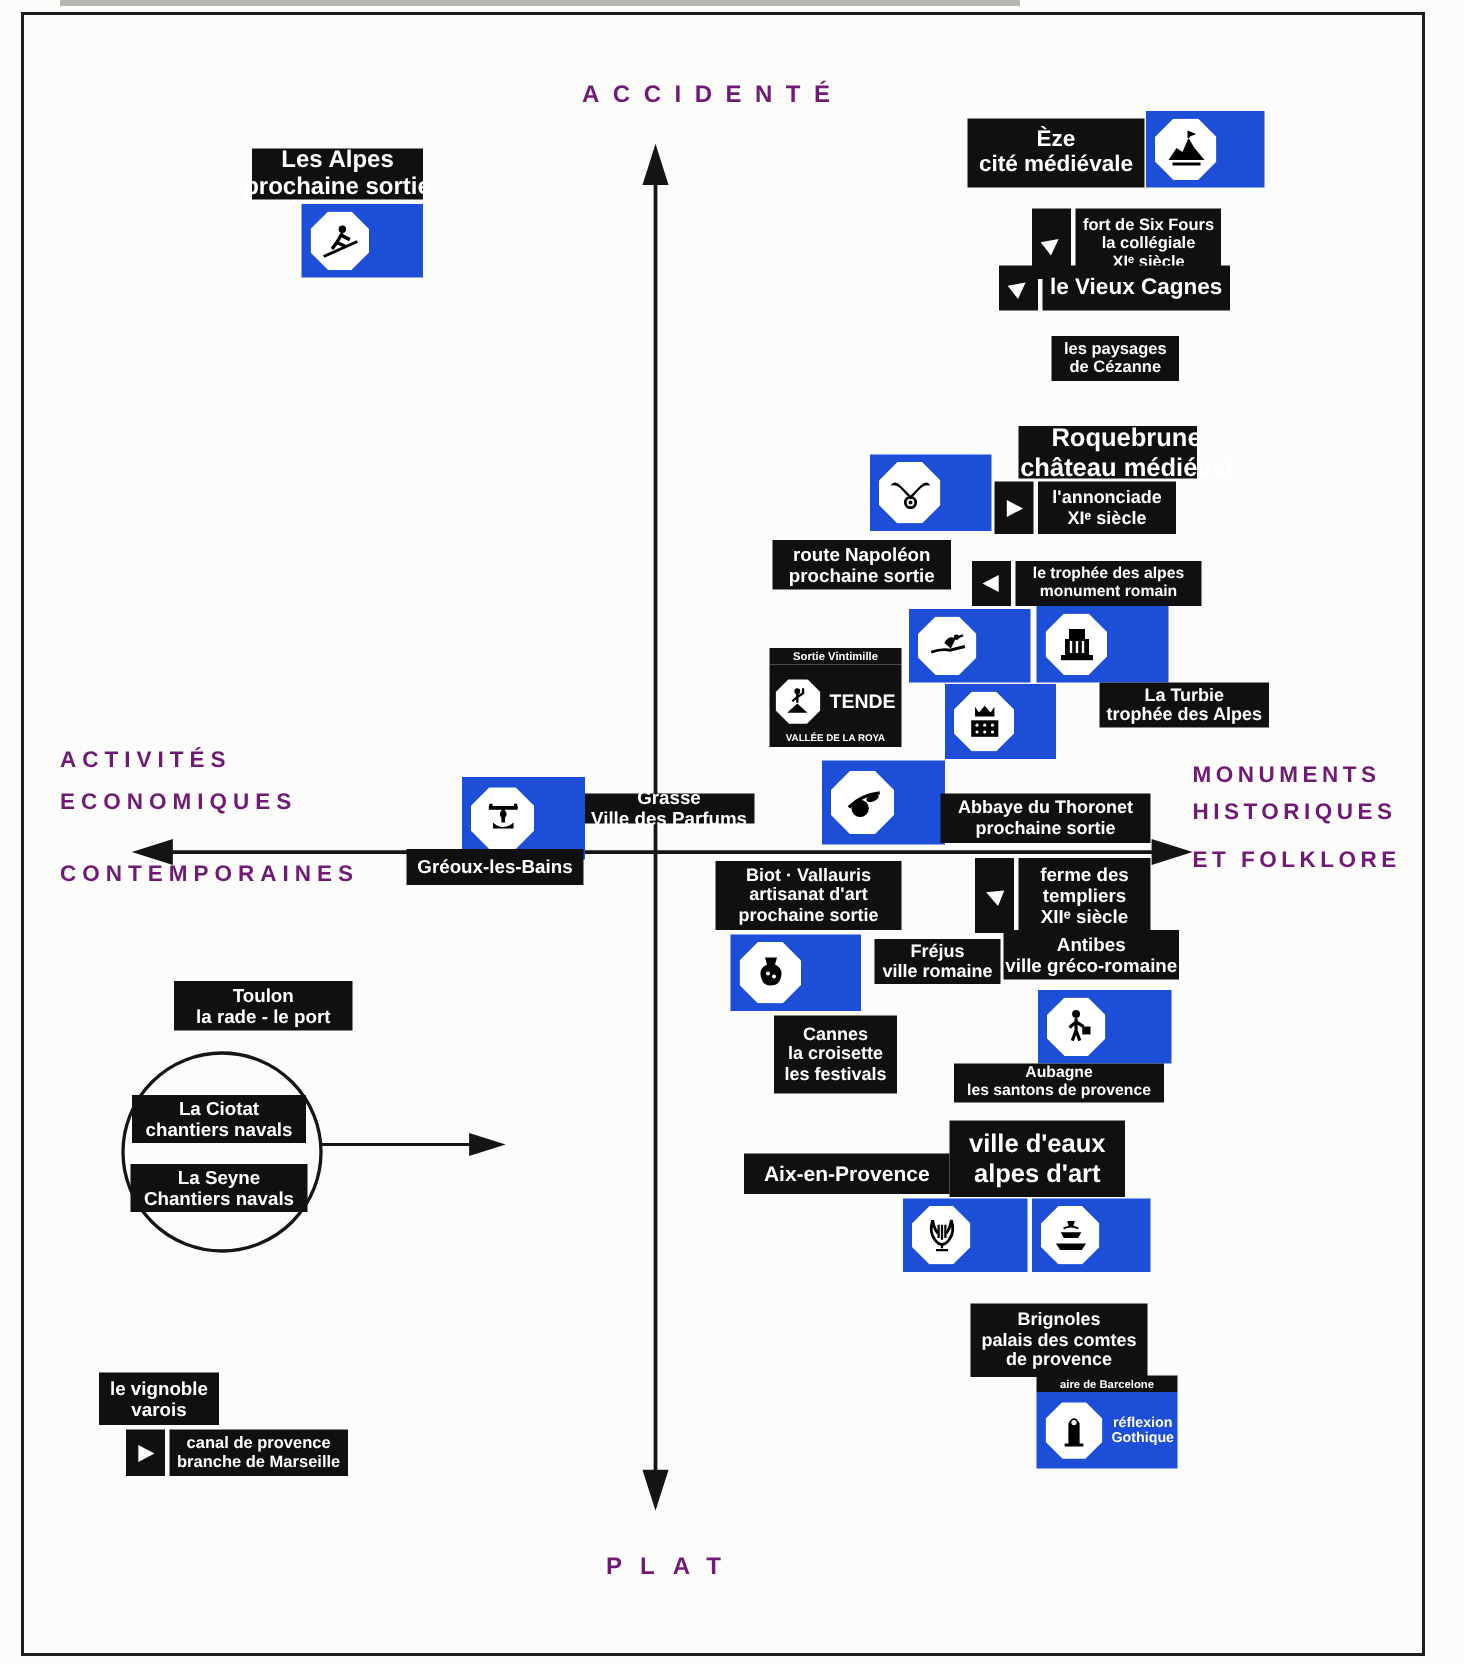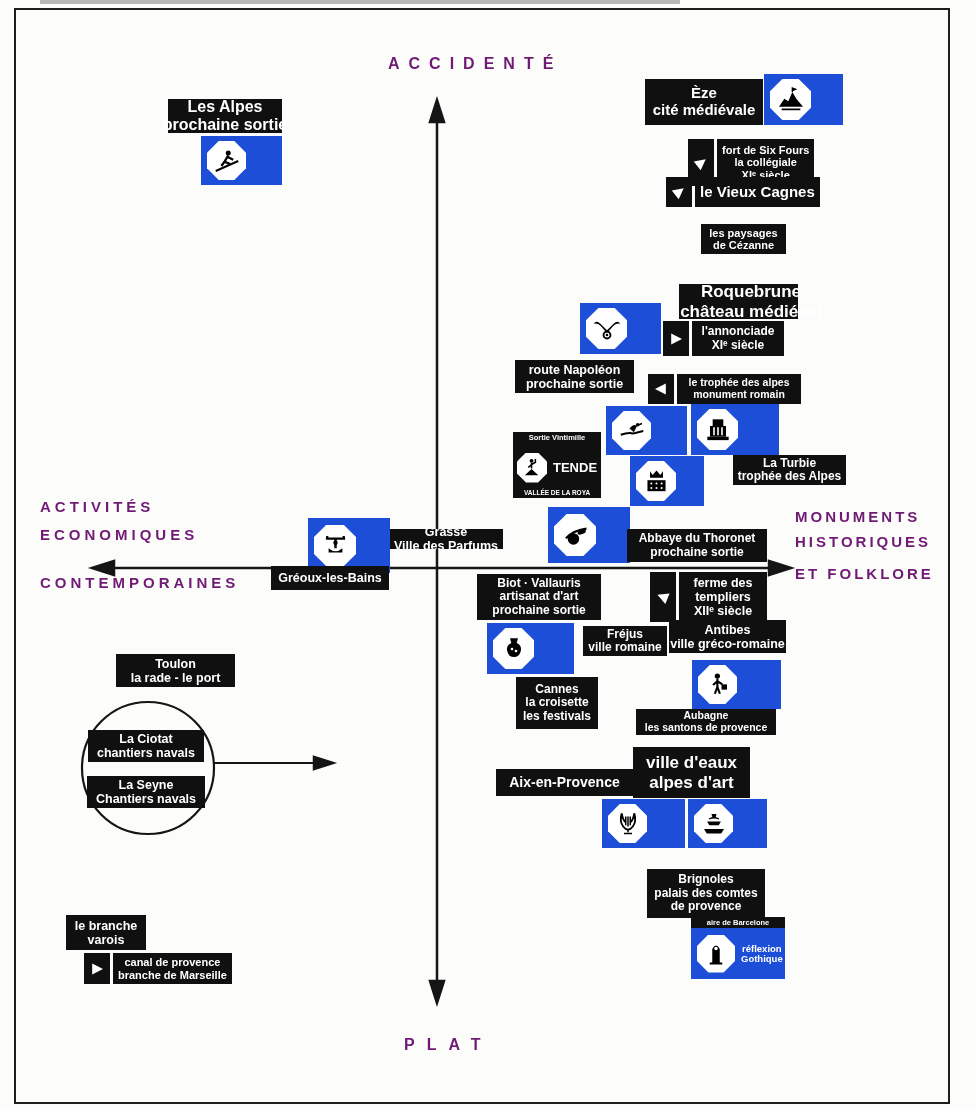--- a/index.html
+++ b/index.html
@@ -460,21 +460,21 @@
               <circle cx="12" cy="7.5" r="1.4" fill="#fff"></circle>
               <path d="M7 19.5 H17" stroke="#000" stroke-width="1.6"></path>
             </svg>
           </div>
           <span class="iconlabel" style="font-size: 9.5px;">réflexion<br>Gothique</span>
         </div>
       </div>
     </div>
     <div class="item" style="left: 66px; top: 915px; width: 80px; height: 35px;">
       <div class="plate" style="font-size: 12.5px;">
-        <span class="line">le branche</span>
+        <span class="line">le vignoble</span>
         <span class="line">varois</span>
       </div>
     </div>
     <div class="item" style="left: 84px; top: 953px; width: 138px; height: 31px;">
       <div class="signwrap">
         <div class="arrowplate">
           <svg width="16" height="16" viewBox="0 0 20 20" style="transform:rotate(0deg)">
             <path d="M4 3 L17.5 10 L4 17 Z" fill="#fff"></path>
           </svg>
         </div>

